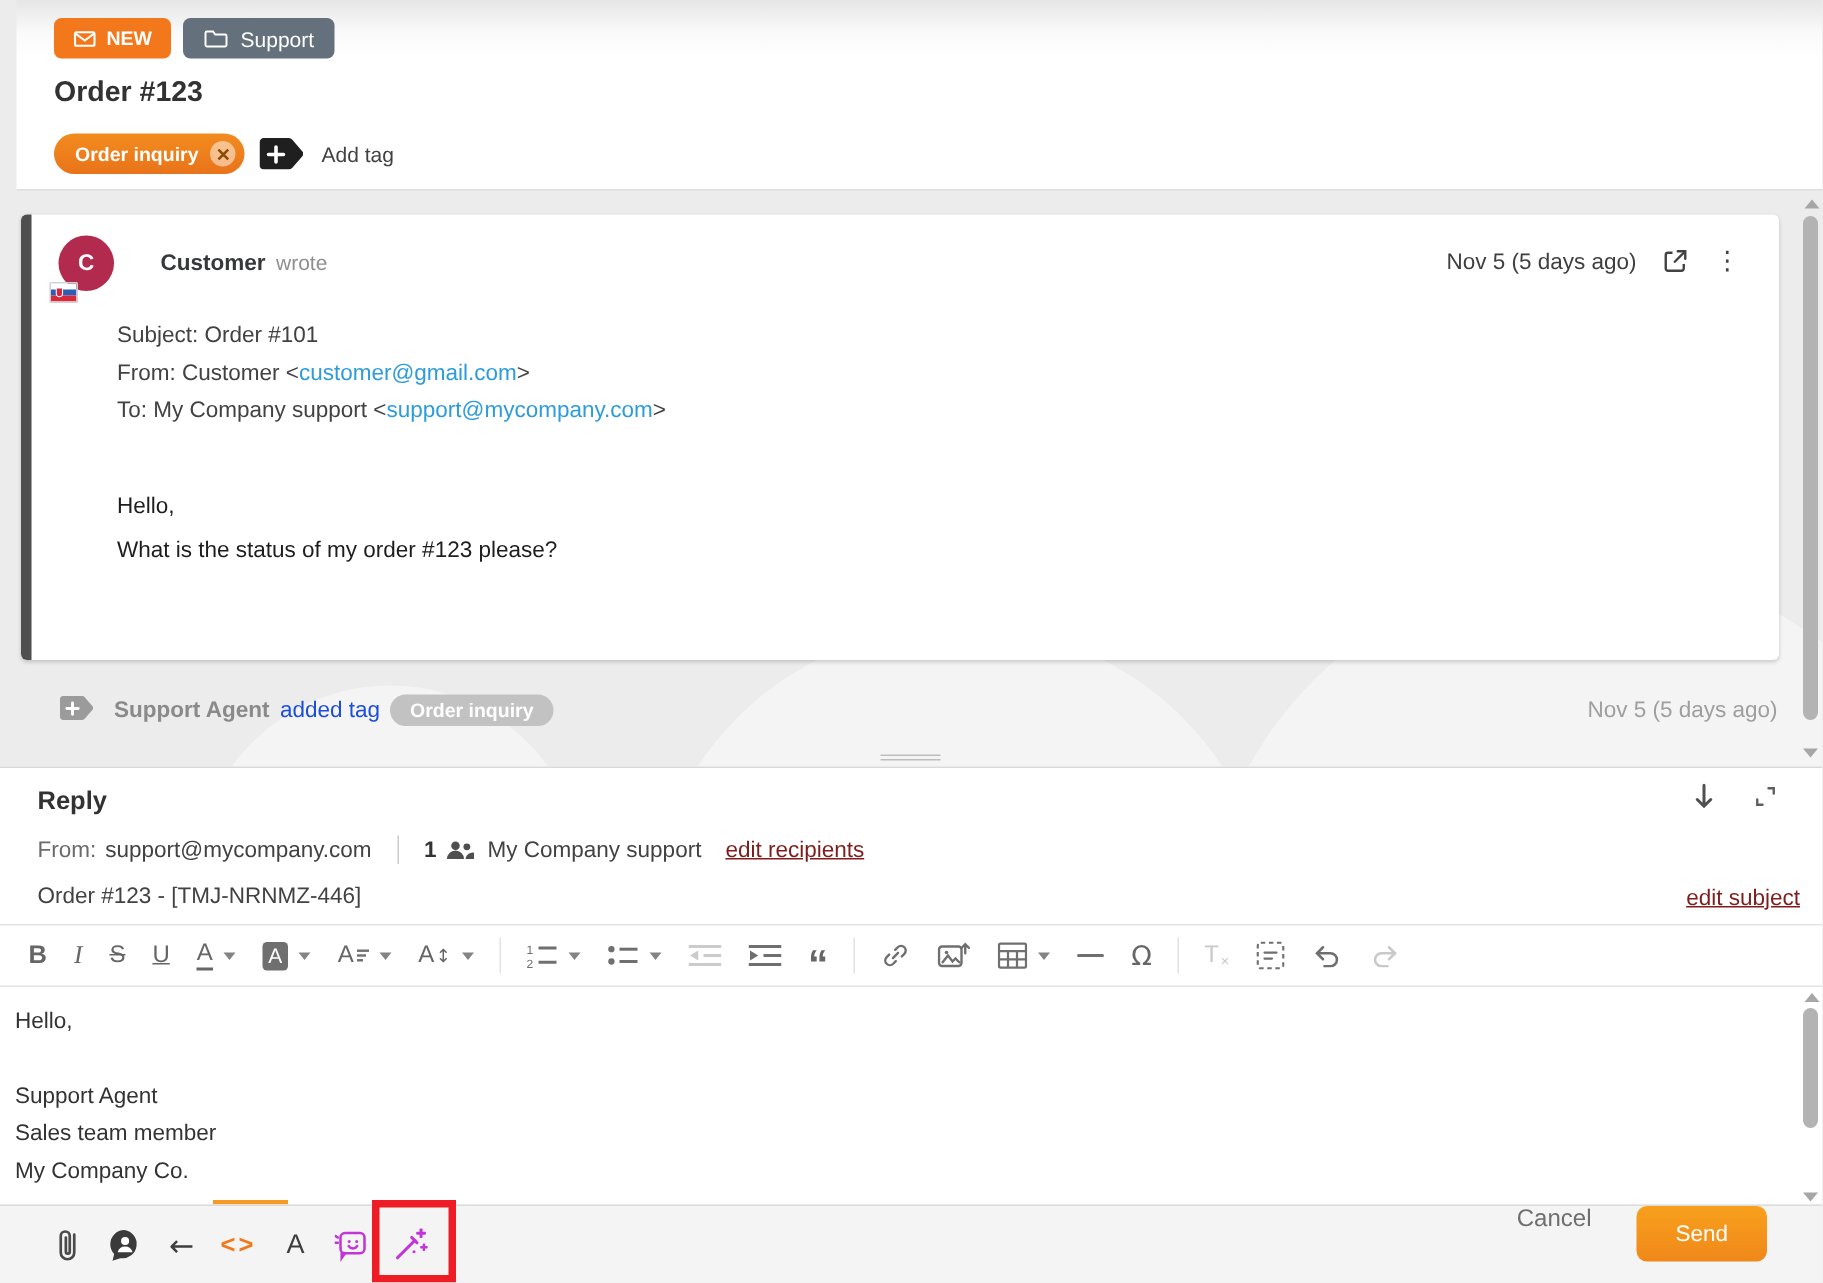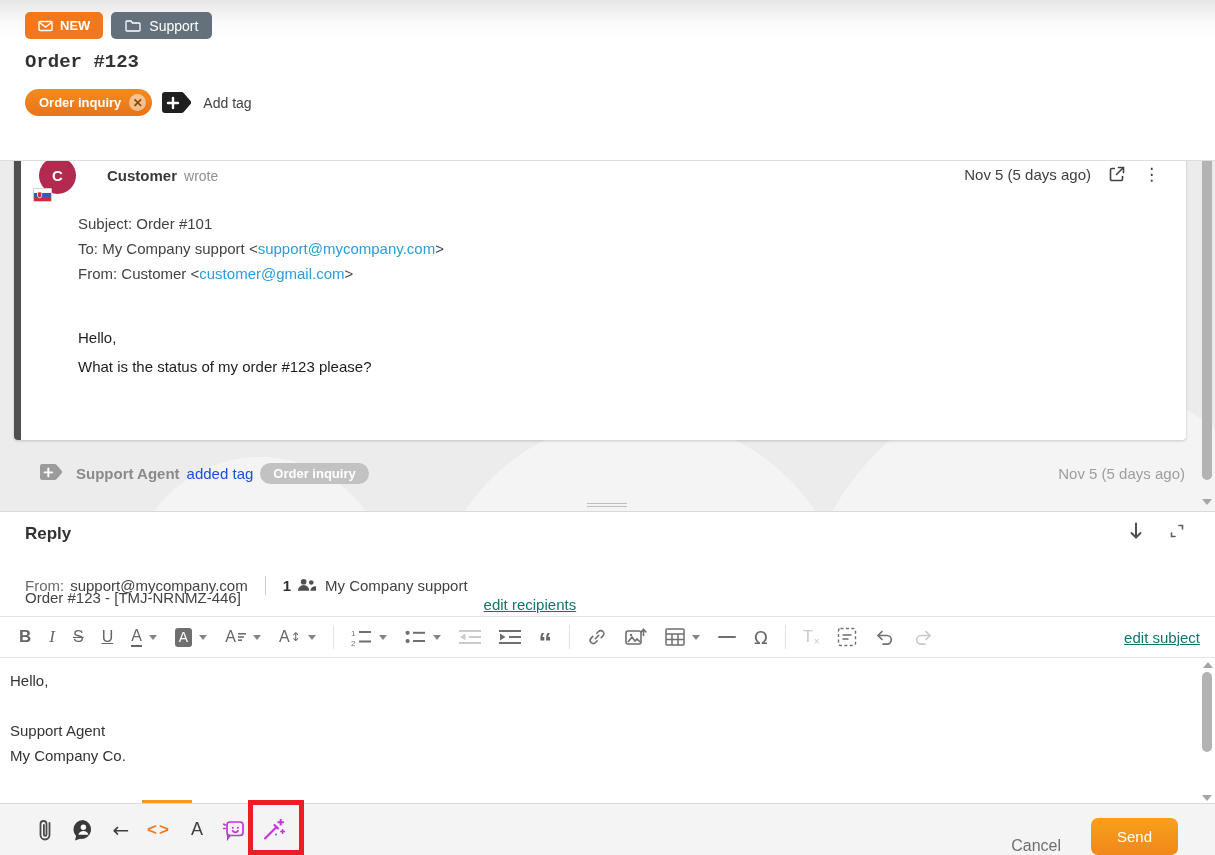--- a/index.html
+++ b/index.html
@@ -1,30 +1,30 @@
 <!DOCTYPE html>
 <html><head>
 <meta charset="utf-8">
 <style>
   * { margin:0; padding:0; box-sizing:border-box; }
   html,body { width:1215px; height:855px; }
   body { font-family:"Liberation Sans",sans-serif; position:relative; background:#ececec; overflow:hidden; }
   svg { display:block; }
 
   
-  .top-header { position:absolute; top:0; left:0; right:0; height:161px;
+  .top-header { position:absolute; top:0; left:11px; right:0; height:127px;
     background:linear-gradient(180deg,#e6e6e6 0px,#fafafa 22px,#ffffff 40px);
     border-bottom:1px solid #dedede; z-index:2; }
   .btn-row { position:absolute; top:12px; left:25px; display:flex; gap:8px; align-items:center; }
   .btn-new { height:27px; background:#f3781b; border:none; border-radius:5px; color:#fff;
     font-weight:bold; font-size:13px; display:flex; align-items:center; gap:7px; padding:0 13px;
     font-family:inherit; cursor:pointer; }
   .btn-support { height:27px; background:#64707c; border:none; border-radius:5px; color:#fff;
     font-size:14px; display:flex; align-items:center; gap:8px; padding:0 14px; font-family:inherit; cursor:pointer; }
-  .page-title { position:absolute; top:51px; left:25px; font-size:19px; font-weight:bold; color:#323232;font-family:Liberation Mono, monospace; }
+  .page-title { position:absolute; top:51px; left:25px; font-size:19px; font-weight:bold; color:#323232; }
   .tag-row { position:absolute; top:89px; left:25px; display:flex; align-items:center; gap:10px; }
   .tag-pill { height:27px; border-radius:14px; background:linear-gradient(180deg,#f28c1e,#e9731a);
     color:#fff; font-weight:bold; font-size:13px; display:flex; align-items:center; gap:8px;
     padding:0 6px 0 14px; border:none; cursor:pointer; font-family:inherit; }
   .tag-x { width:17px; height:17px; border-radius:50%; background:rgba(255,255,255,.5);
     color:#8a4a05; font-size:12px; line-height:1; display:flex; align-items:center; justify-content:center;
     font-weight:bold; cursor:pointer; }
   .add-tag-btn { background:none; border:none; padding:0; cursor:pointer; display:flex; }
   .add-tag-label { font-size:14px; color:#424242; margin-left:2px; }
 
@@ -77,21 +77,21 @@
 
   
   .reply-panel { position:absolute; top:511px; left:0; right:0; bottom:0; background:#fff; border-top:1px solid #d9d9d9; z-index:3; }
   .reply-title { position:absolute; left:25px; top:12px; font-size:17px; font-weight:bold; color:#323232; }
   .reply-topicons { position:absolute; right:30px; top:10px; display:flex; gap:26px; align-items:center; }
   .reply-from-row { position:absolute; left:25px; top:45px; display:flex; align-items:center; font-size:15px; color:#424242; }
   .from-label { color:#6a6a6a; margin-right:6px; }
   .vdiv { width:1px; height:19px; background:#ccc; margin:0 17px; }
   .rc-count { font-weight:bold; color:#333; margin-right:6px; }
   .rc-name { margin-left:9px;text-align:center; }
-  .link-u { color:#0f766e; text-decoration:underline; cursor:pointer;margin-top:39px; }
+  .link-u { color:#7f1d1d; text-decoration:underline; cursor:pointer; }
   .edit-recipients { margin-left:16px; }
   .reply-subject-row { position:absolute; left:25px; top:77px; font-size:15px; color:#424242; }
   .edit-subject { position:absolute; right:15px; top:78px; font-size:15px; }
 
   .fmt-toolbar { position:absolute; left:0; right:0; top:104px; height:42px; border-top:1px solid #e3e3e3;
     border-bottom:1px solid #e3e3e3; display:flex; align-items:center; padding-left:10px; }
   .fb { height:30px; display:flex; align-items:center; justify-content:center; padding:0 9px;
     color:#666; font-size:16px; background:none; border:none; cursor:pointer; font-family:inherit; }
   .chev { width:0; height:0; border:4px solid transparent; border-top:5px solid #848484; margin-left:7px; margin-top:5px; }
   .fsep { width:1px; height:24px; background:#e2e2e2; margin:0 8px; }
@@ -120,21 +120,21 @@
   .orange-line { position:absolute; left:142px; top:288px; width:50px; height:3px; background:#f59a22; }
 
   .composer-bar { position:absolute; left:0; right:0; bottom:0; height:52px; background:#f4f4f5;
     border-top:1px solid #dcdcdc; display:flex; align-items:center; }
   .c-icons { display:flex; align-items:center; padding-left:26px; }
   .c-btn { width:38px; height:40px; display:flex; align-items:center; justify-content:center;
     background:none; border:none; cursor:pointer; font-family:inherit; }
   .c-arrow { font-size:20px; color:#3d3d3d; font-family:"DejaVu Sans",sans-serif; }
   .c-code { font-size:17px; font-weight:bold; color:#f3781b; letter-spacing:2px; }
   .c-a { font-size:18px; color:#3d3d3d; }
-  .composer-right { position:absolute; right:0; top:0; height:100%; display:flex; align-items:flex-end;
+  .composer-right { position:absolute; right:0; top:0; height:100%; display:flex; align-items:flex-start;
     gap:30px; padding-right:37px; }
   .cancel-btn { font-size:16px; color:#6f6f6f; background:none; border:none; cursor:pointer; font-family:inherit; }
   .send-btn { width:87px; height:37px; border:none; border-radius:7px;
     background:linear-gradient(180deg,#f8a01c,#f0881a); color:#fff; font-size:15px; cursor:pointer; font-family:inherit; }
 
   .red-box { position:absolute; left:248px; top:288px; width:56px; height:55px; border:5px solid #ee1c25; z-index:40; pointer-events:none; }
   .tooltip { position:absolute; left:205px; top:253px; height:31px; background:#3c3c3c; border-radius:6px;
     color:#fff; font-weight:bold; font-size:14px; display:flex; align-items:center; padding:0 14px; z-index:50; }
   .tooltip:after { content:""; position:absolute; left:55px; top:100%; width:0; height:0;
     border:9px solid transparent; border-top:10px solid #3c3c3c; border-bottom:none; }
@@ -210,22 +210,22 @@
             <path d="M15 3 L8.5 9.5" stroke-linecap="round"></path>
           </svg>
         </span>
       </button>
       <button class="icon-btn kebab">
         <span>⋮</span>
       </button>
     </div>
     <div class="msg-meta">
       <div>Subject: Order #101</div>
+      <div><span>From: Customer &lt;</span><a>customer@gmail.com</a><span>&gt;</span></div>
       <div><span>To: My Company support &lt;</span><a>support@mycompany.com</a><span>&gt;</span></div>
-      <div><span>From: Customer &lt;</span><a>customer@gmail.com</a><span>&gt;</span></div>
     </div>
     <div class="msg-body">
       <div>Hello,</div>
       <div>What is the status of my order #123 please?</div>
     </div>
   </div>
 
   <div class="event-row">
     <span class="event-icon">
       <svg width="22" height="16" viewBox="0 0 29 21">
@@ -427,20 +427,21 @@
             <path d="M7 2.5 L3 6.5 l4 4"></path>
         </svg>
       </span>
     </button>
   </div>
 
   <div class="editor">
     <div class="editor-line">Hello,</div>
     <div class="editor-line"></div>
     <div class="editor-line">Support Agent</div>
+    <div class="editor-line">Sales team member</div>
     <div class="editor-line">My Company Co.</div>
   </div>
   <div class="v-scrollbar editor-sb">
     <div class="sb-arrow sb-up"></div>
     <div class="sb-thumb"></div>
     <div class="sb-arrow sb-down"></div>
   </div>
 
   <div class="orange-line"></div>
 

